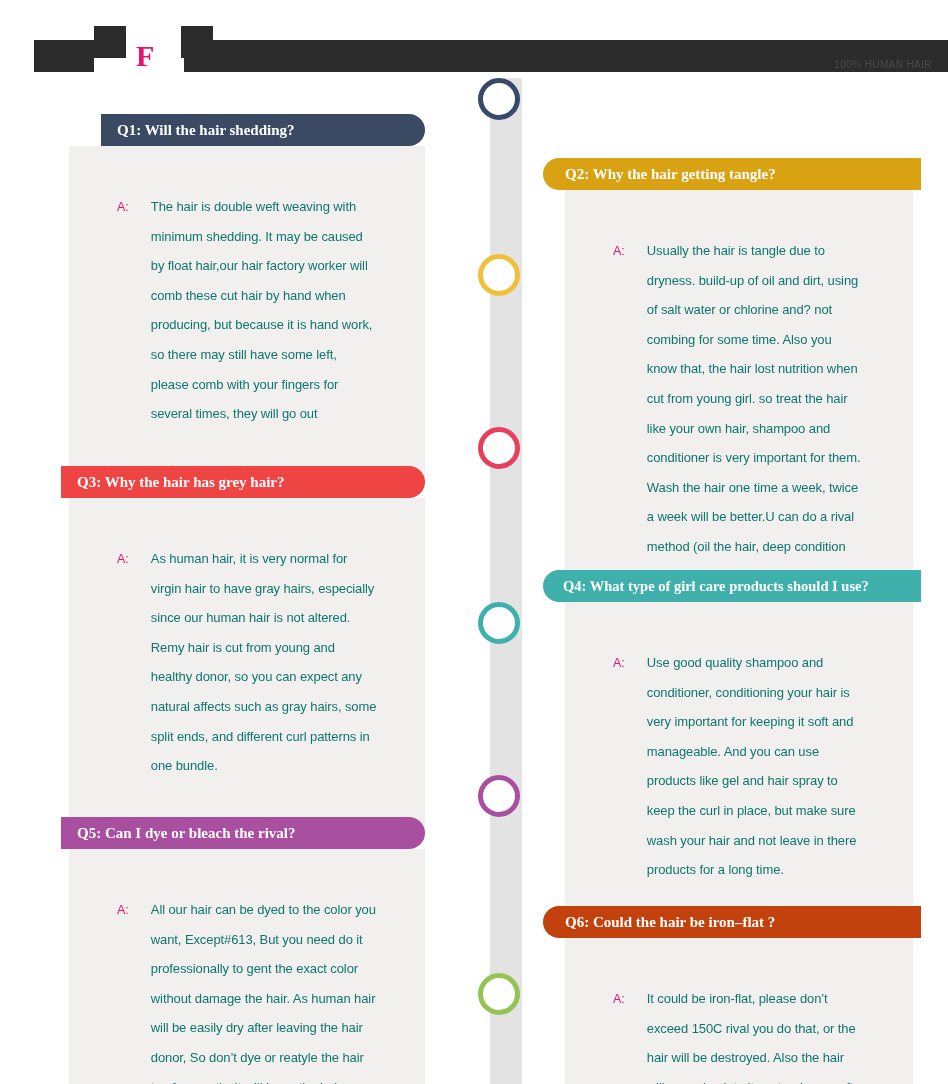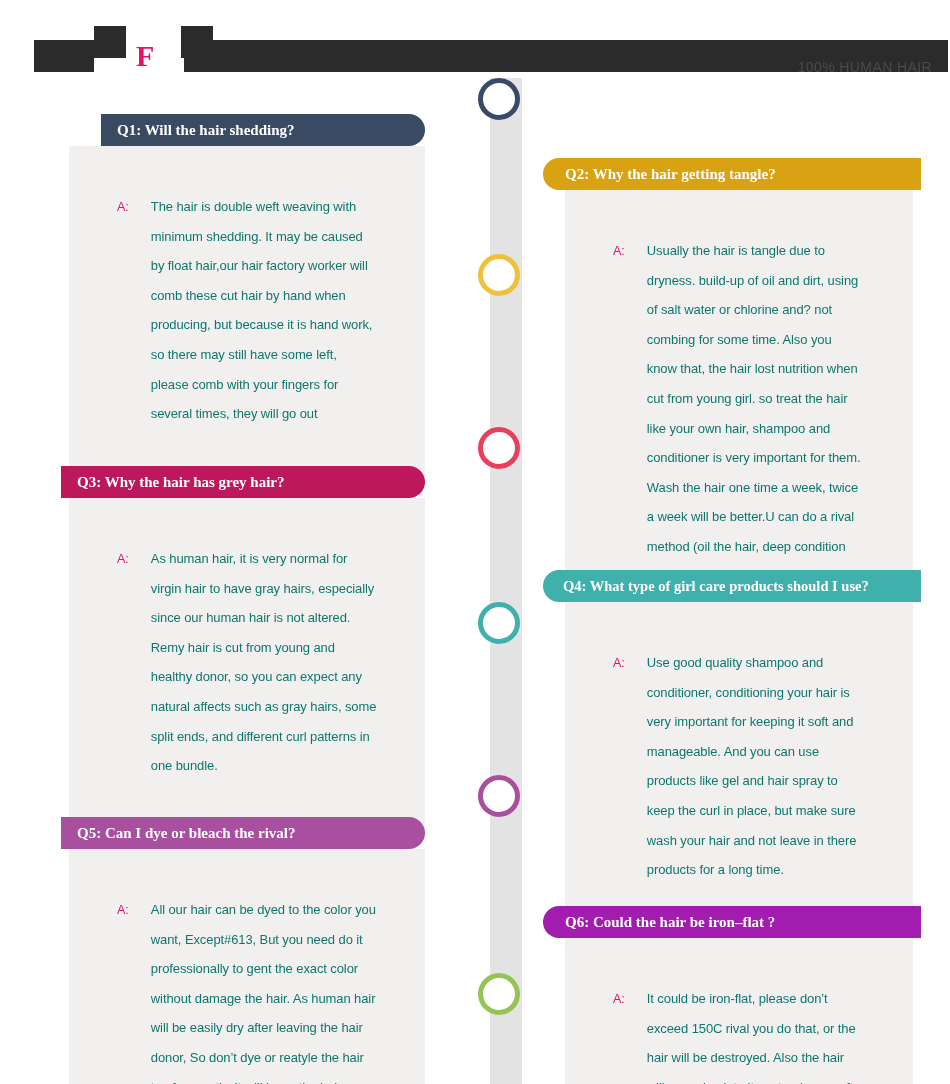--- a/index.html
+++ b/index.html
@@ -49,21 +49,21 @@
     letter-spacing: 0.5px;
     color: #231f20;
     line-height: 38px;
   }
   .faq-title .f-letter { color: #e5136d; }
 
   .brand-line {
     position: absolute;
     right: 18px;
     top: 27px;
-    font-size: 14px;
+    font-size: 10px;
     letter-spacing: 0.4px;
     color: #4a4a4a;
   }
 
   
   .timeline-spine {
     position: absolute;
     left: 474px;
     top: 62px;
     width: 3px;
@@ -182,21 +182,21 @@
     <div class="card right" id="card-q2">
       <div class="card-header" style="background: rgb(216, 162, 19); text-align: right;">Q2: Why the hair getting tangle?</div>
       <div class="card-body">
         <div class="qa-line">
           <span class="a-marker">A:</span>
           <span class="answer-text">Usually the hair is tangle due to dryness. build-up of oil and dirt, using of salt water or chlorine and? not combing for some time.  Also you know that, the hair lost nutrition when cut from young girl. so treat the hair like your own hair, shampoo and conditioner is very important for them. Wash the hair one time a week, twice a week will be better.U can do a rival method (oil the hair, deep condition and detangle),add coconut oil creme in the hair to keep the hair</span>
         </div>
       </div>
     </div>
     <div class="card left" id="card-q3">
-      <div class="card-header" style="background: #be185d;">Q3:  Why the hair has grey hair?</div>
+      <div class="card-header" style="background: #ef4444;">Q3:  Why the hair has grey hair?</div>
       <div class="card-body">
         <div class="qa-line">
           <span class="a-marker">A:</span>
           <span class="answer-text">As human hair, it is very normal for virgin hair to have gray hairs, especially since our human hair is not altered. Remy hair is cut from young and healthy donor, so you can expect any natural affects such as gray hairs, some split ends, and different curl patterns in one bundle.</span>
         </div>
       </div>
     </div>
     <div class="card right" id="card-q4">
       <div class="card-header" style="background: rgb(63, 176, 171);">Q4: What type of girl care products should I use?</div>
       <div class="card-body">
@@ -209,21 +209,21 @@
     <div class="card left" id="card-q5">
       <div class="card-header" style="background: rgb(168, 80, 159);">Q5: Can I dye or bleach the rival?</div>
       <div class="card-body">
         <div class="qa-line">
           <span class="a-marker">A:</span>
           <span class="answer-text">All our hair can be dyed to the color you want, Except#613, But you need do it professionally to gent the exact color without damage the hair.  As human hair will be easily dry after leaving the hair donor, So don’t dye or  reatyle the hair too frequently, It will harm the hair badly.</span>
         </div>
       </div>
     </div>
     <div class="card right" id="card-q6">
-      <div class="card-header" style="background: #a21caf;">Q6:  Could the hair be iron–flat ?</div>
+      <div class="card-header" style="background: #c2410c;">Q6:  Could the hair be iron–flat ?</div>
       <div class="card-body">
         <div class="qa-line">
           <span class="a-marker">A:</span>
           <span class="answer-text">It could be iron-flat, please don’t exceed 150C rival you do that, or the hair will be destroyed. Also the hair will come back to its natural wavy after you wash it or iron-flat.</span>
         </div>
       </div>
     </div>
   </div>
 
 </body></html>

